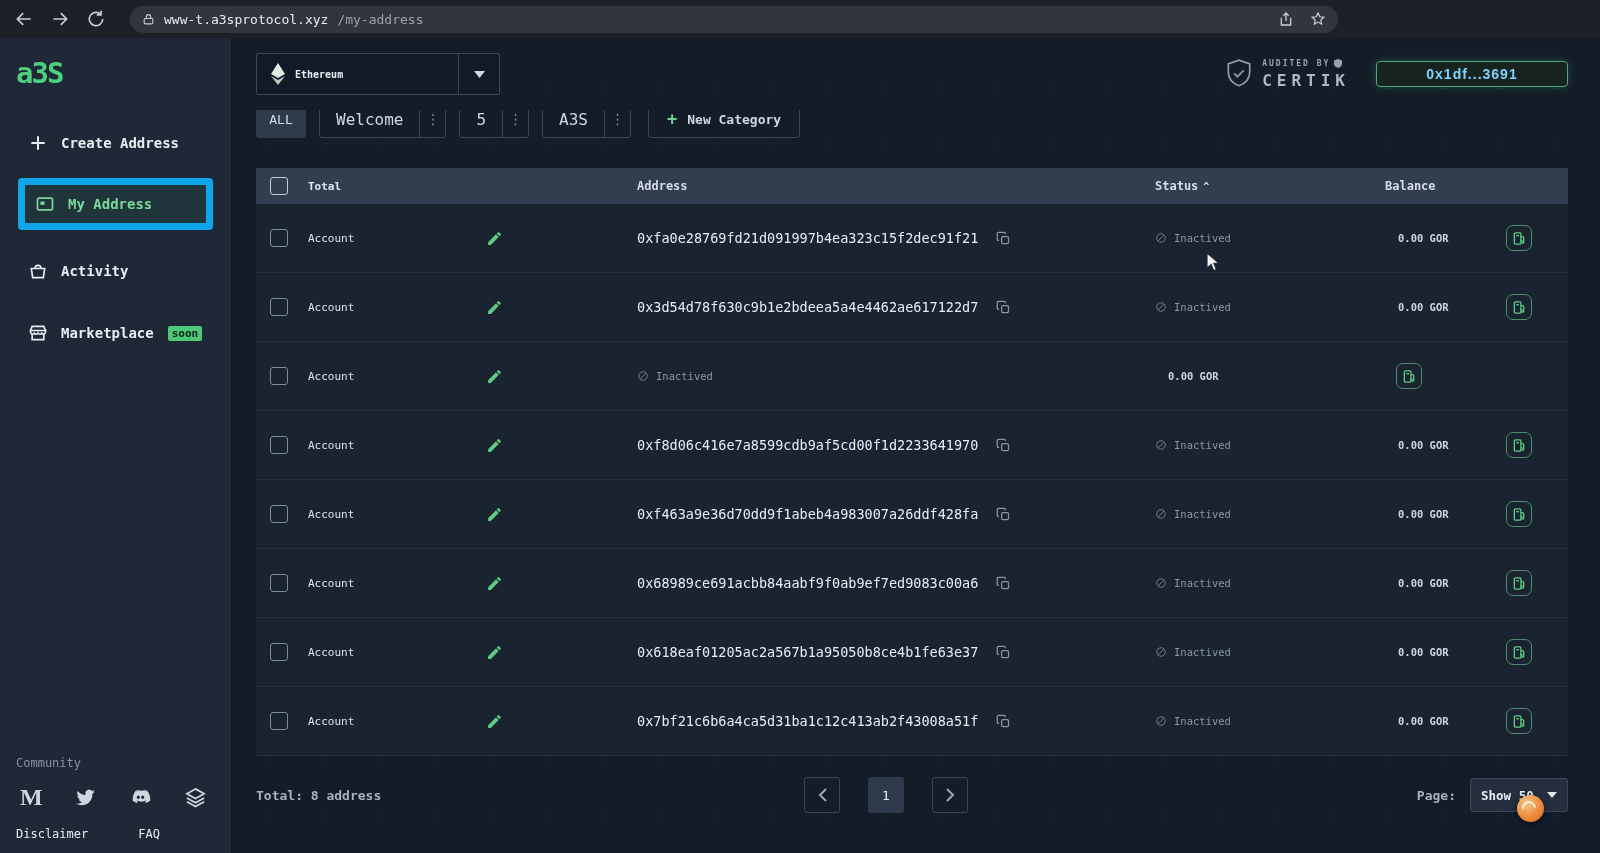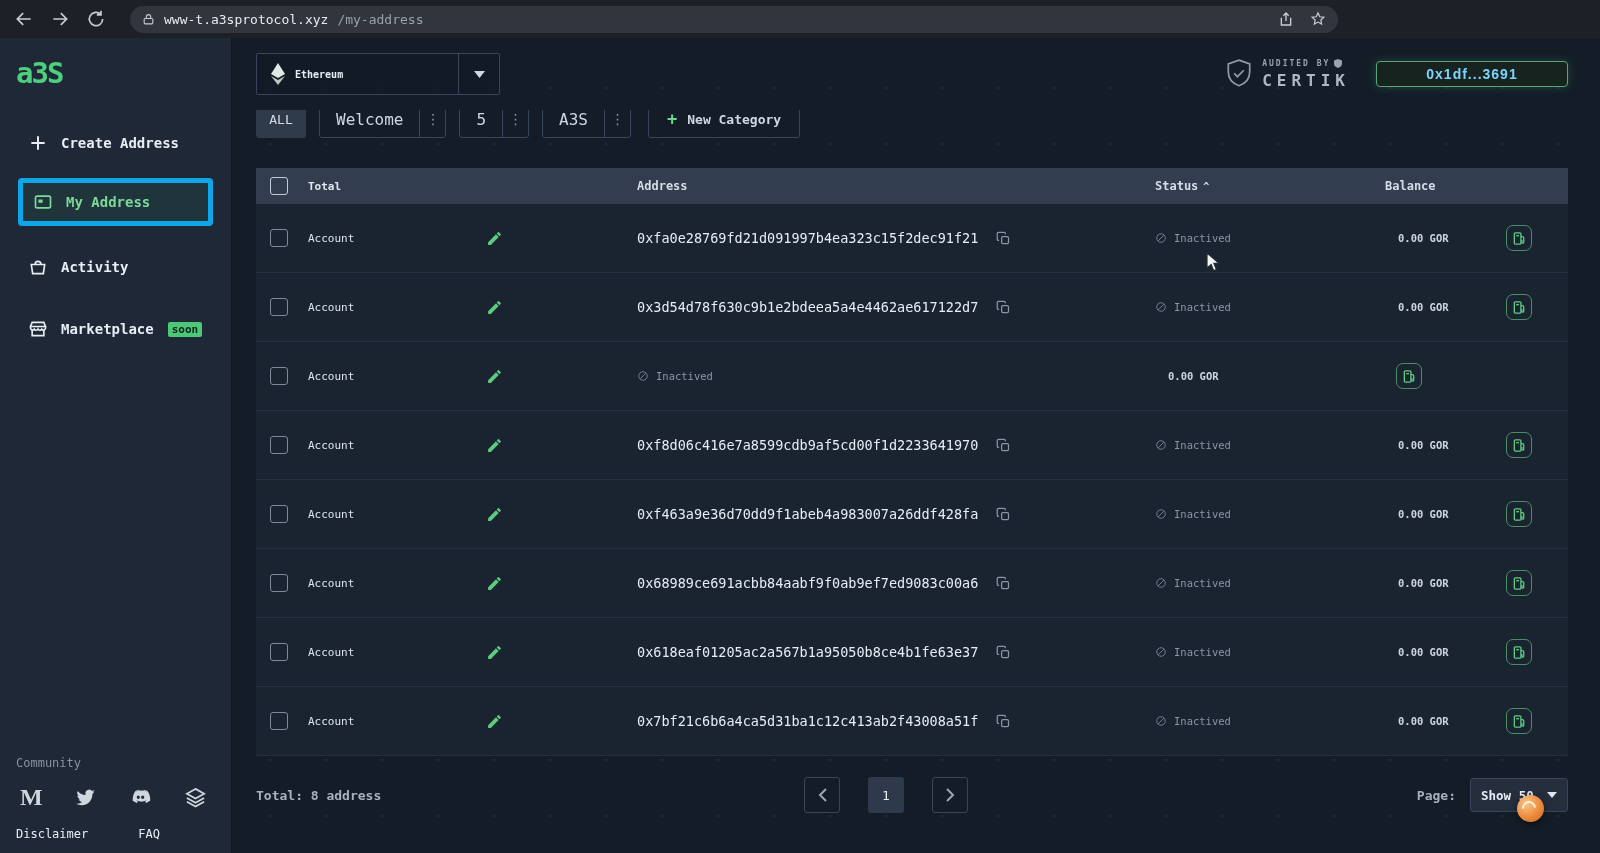--- a/index.html
+++ b/index.html
@@ -17,21 +17,21 @@
 
   
   .app { display:flex; height:815px; }
 
   
   .sidebar { width:232px; background:#1e2836; position:relative; flex:0 0 auto; border-right:1px solid #10161f; padding-top:16px; }
   .logo { margin:2px 0 0 16px; font-size:29px; font-weight:bold; color:#4cd07d; letter-spacing:-2px; }
   .side-item { display:flex; align-items:center; gap:13px; margin:0 18px; padding:9px 10px; color:#e8edf3; font-size:14px; font-weight:bold; cursor:default; }
   .side-item .ic { width:20px; height:20px; flex:0 0 auto; }
   .si-create { margin-top:34px; }
-  .si-my { margin-top:16px; border:5px solid #0ea5e9; border-radius:4px; background:rgba(76,208,125,0.07); color:#7bd99a; }
+  .si-my { margin-top:16px; border:7px solid #0ea5e9; border-radius:4px; background:rgba(76,208,125,0.07); color:#7bd99a; }
   .si-activity { margin-top:22px; }
   .si-market { margin-top:24px; }
   .badge-soon { background:#4cc878; color:#0f241a; font-size:11px; font-weight:bold; padding:1px 4px; border-radius:2px; margin-left:1px; }
   .sidebar-bottom { position:absolute; left:0; right:0; bottom:12px; }
   .community { color:#8892a0; font-size:12px; margin:0 0 16px 16px; }
   .social-row { display:flex; align-items:center; justify-content:space-between; padding:0 24px 0 20px; margin-bottom:18px; color:#ccd3dc; }
   .social-row .sic { width:23px; height:23px; }
   .medium-m { font-family:"Liberation Serif","DejaVu Serif",serif; font-size:24px; font-weight:bold; color:#d0d6de; line-height:23px; }
   .legal-row { display:flex; gap:50px; padding:0 16px; color:#e8edf3; font-size:12px; font-weight:normal; }
 

